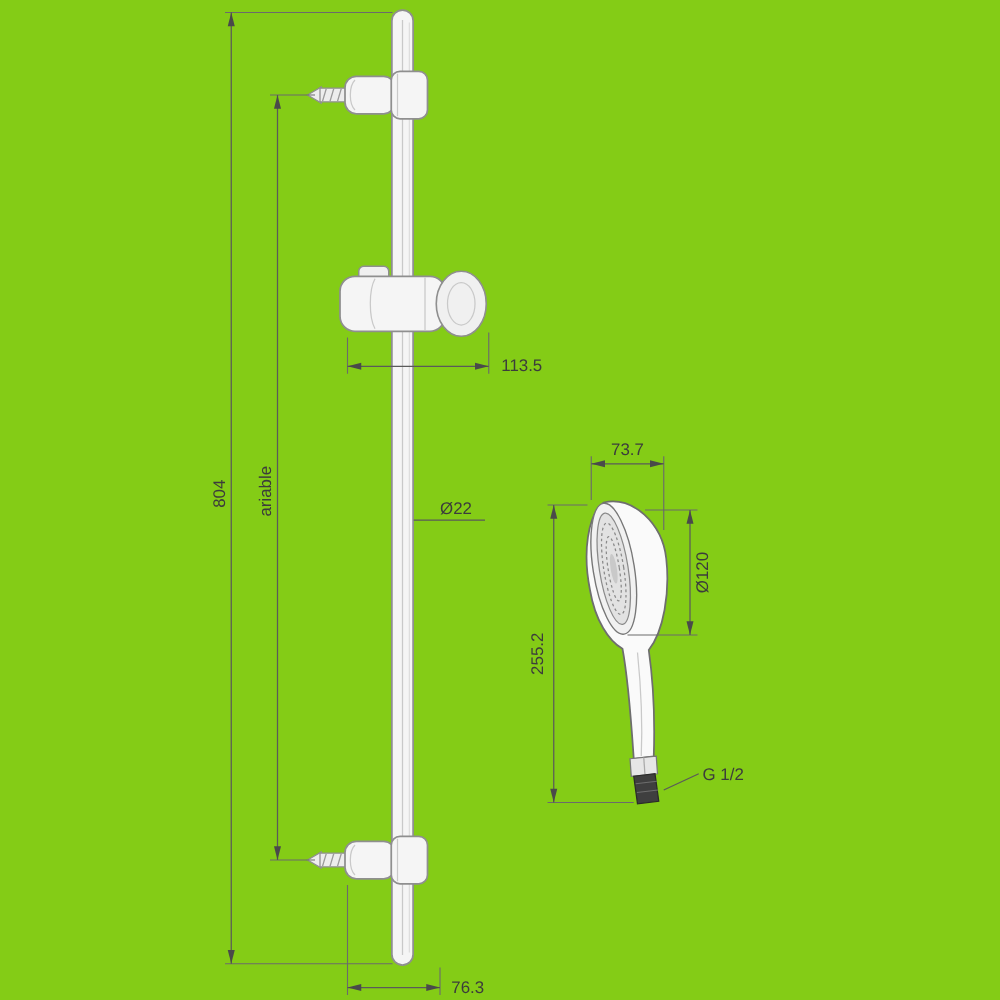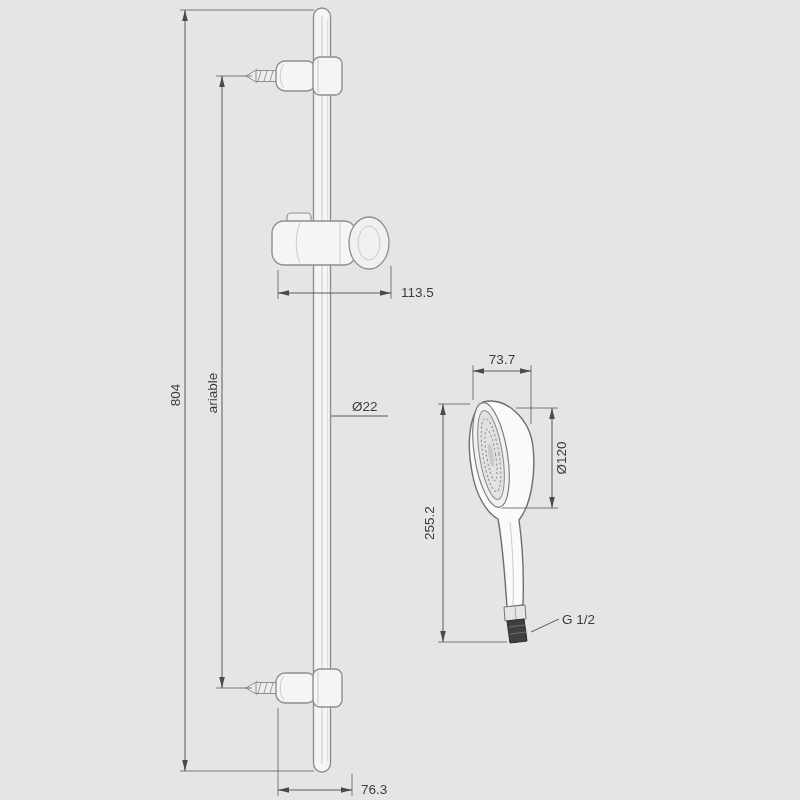--- a/index.html
+++ b/index.html
@@ -6,21 +6,21 @@
     margin: 0;
     padding: 0;
     background: #ffffff;
     width: 800px;
     height: 800px;
     overflow: hidden;
   }
   .stage {
     width: 800px;
     height: 800px;
-    background: #e5e5e5;
+    background: #84cc16;
   }
   svg { display: block; }
   text {
     font-family: "Liberation Sans", "DejaVu Sans", sans-serif;
     font-size: 13.5px;
     fill: #3c3c3c;
   }
   .dim-line   { stroke: #5a5a5a; stroke-width: 1; fill: none; }
   .ext-line   { stroke: #6b6b6b; stroke-width: 0.9; fill: none; }
   .arrow      { fill: #4a4a4a; stroke: none; }

